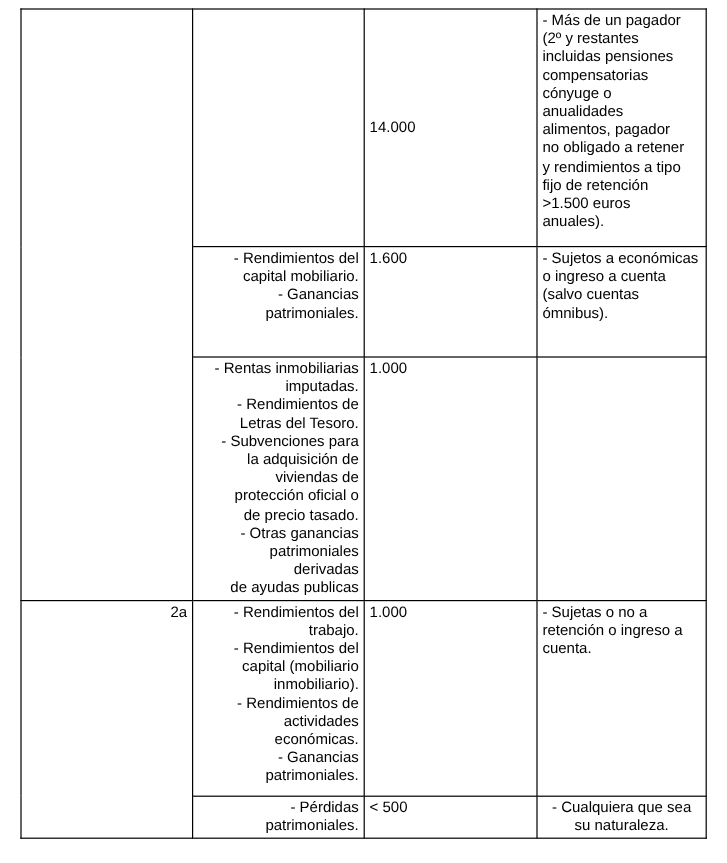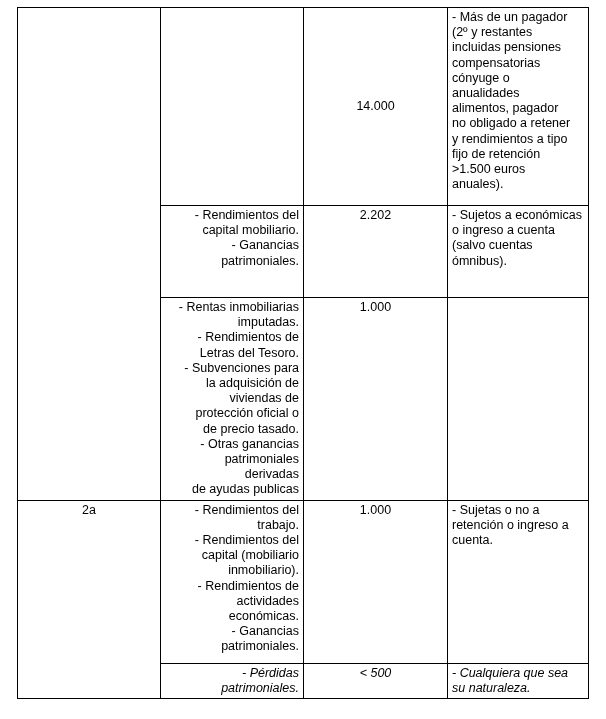--- a/index.html
+++ b/index.html
@@ -29,34 +29,33 @@
     line-height: 15.2px;
     padding: 2px 4px;
     white-space: pre-line;
     overflow: hidden;
     margin-top: 37px;
   }
   .r1 { height: 198px; }
   .r2 { height: 92px; }
   .r3 { height: 200px; }
   .r4 { height: 163px; }
-  .r5 { height: 33px; font-style: italic; }
+  .r5 { height: 33px; }
   .c-group {
-    text-align: center;
+    text-align: right;
     vertical-align: middle;
     font-size: 13px;
   }
   .c-types { text-align: right; }
   .c-amount {
-    text-align: center;
     font-size: 14px;
   }
   .c-amount.mid { vertical-align: middle; }
   .c-cond { text-align: left; }
-  .c-cond.center { text-align: left; }
+  .c-cond.center { text-align: center; }
 </style>
 </head>
 <body>
 
 <div class="doc">
   <table class="tbl">
     <colgroup>
       <col style="width:143px">
       <col style="width:143px">
       <col style="width:144px">
@@ -78,21 +77,21 @@
 y rendimientos a tipo
 fijo de retención
 &gt;1.500 euros
 anuales).</td>
       </tr>
       <tr class="r2">
         <td class="c-types">- Rendimientos del
 capital mobiliario.
 - Ganancias
 patrimoniales.</td>
-        <td class="c-amount">2.202</td>
+        <td class="c-amount">1.600</td>
         <td class="c-cond">- Sujetos a económicas
 o ingreso a cuenta
 (salvo cuentas
 ómnibus).</td>
       </tr>
       <tr class="r3">
         <td class="c-types">- Rentas inmobiliarias
 imputadas.
 - Rendimientos de
 Letras del Tesoro.

